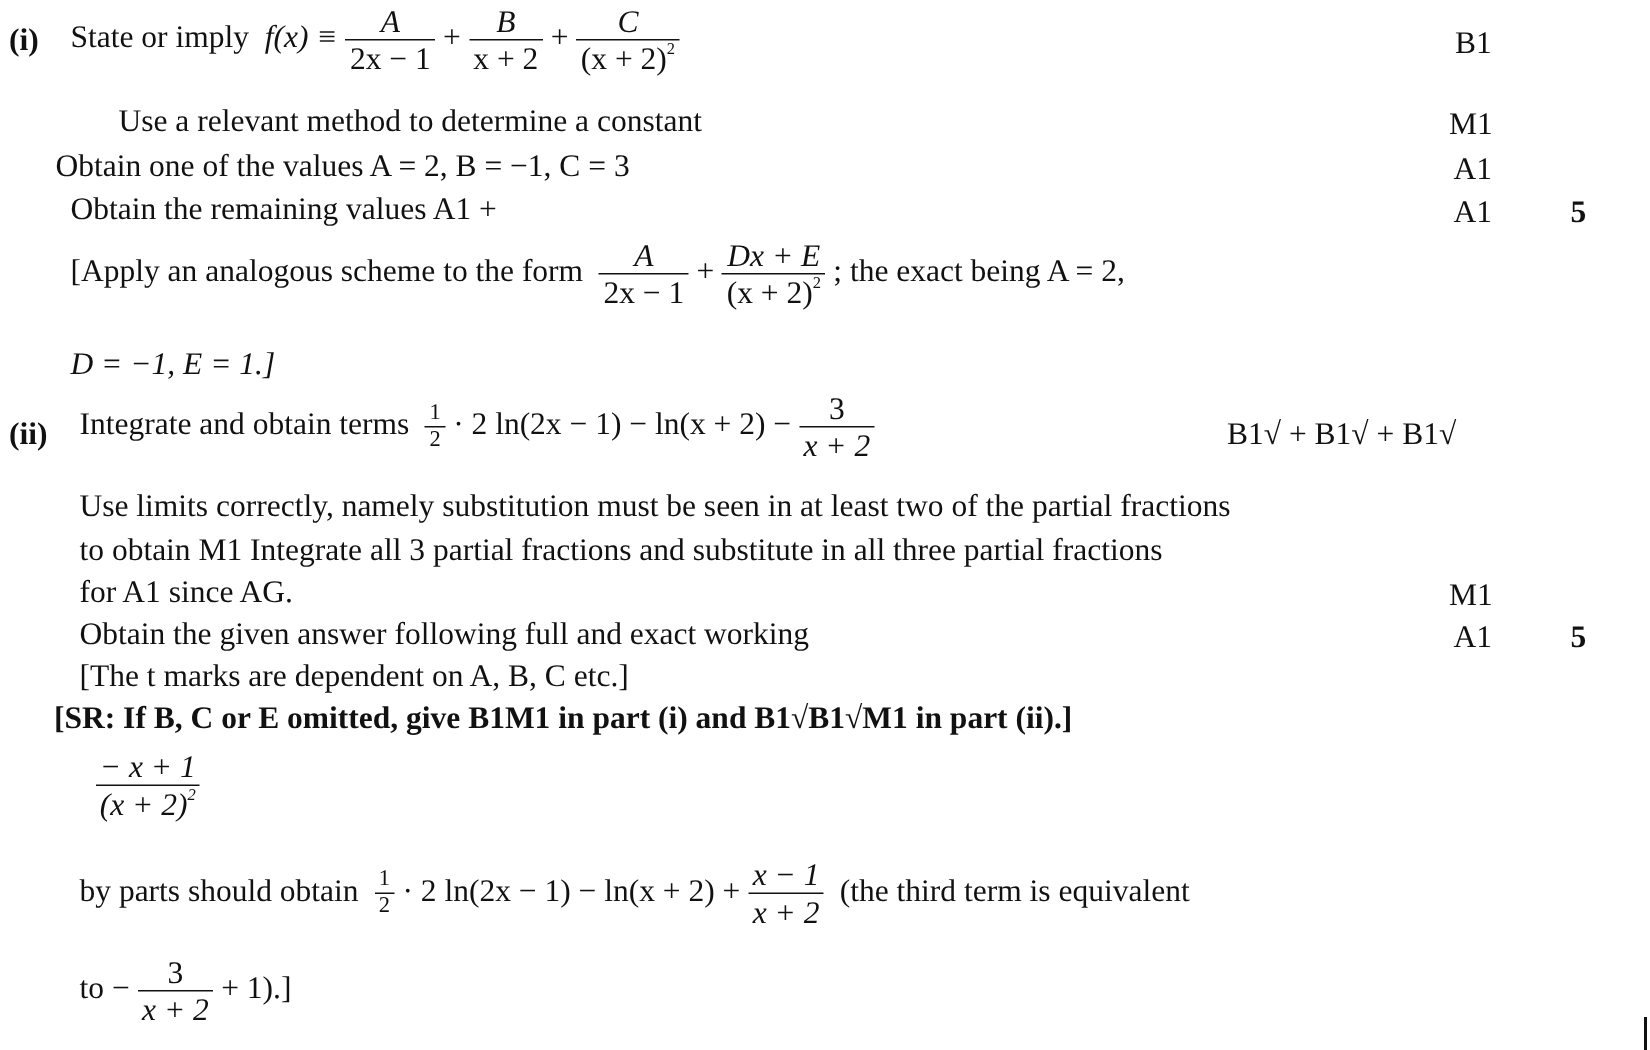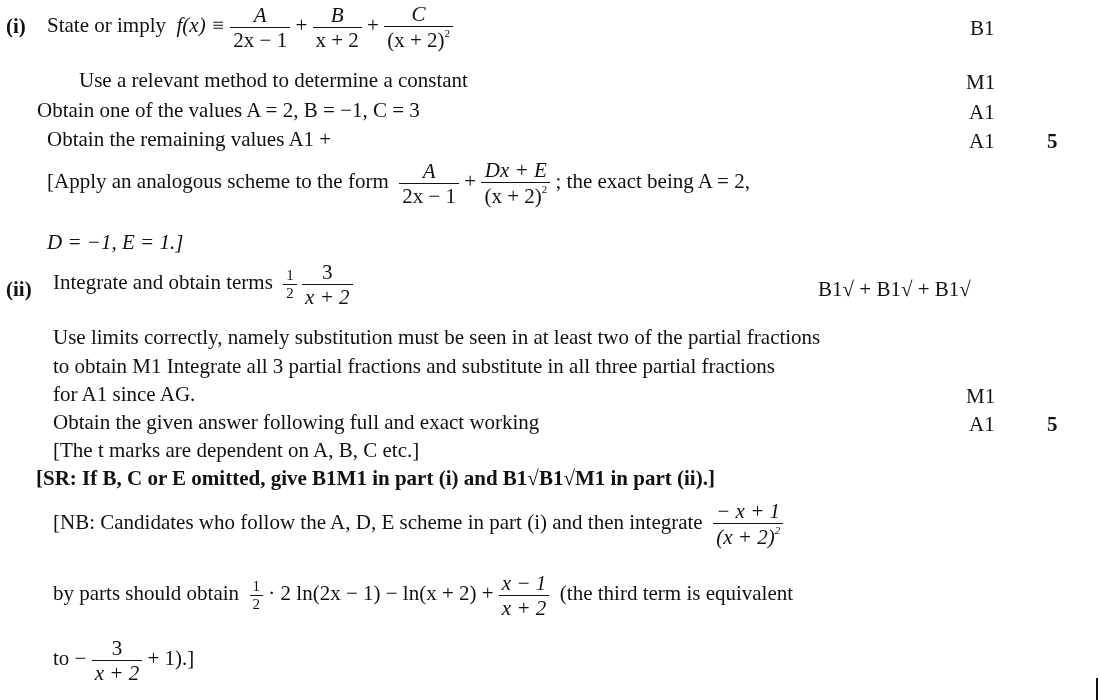--- a/index.html
+++ b/index.html
@@ -44,37 +44,38 @@
 <div class="mark" style="left:970px;top:16px;">B1</div>
 <div class="mark" style="left:966px;top:70px;">M1</div>
 <div class="mark" style="left:969px;top:100px;">A1</div>
 <div class="mark" style="left:969px;top:129px;">A1</div>
 <div class="mark b" style="left:1047px;top:129px;">5</div>
 
 <div class="abs b" style="left:6px;top:279px;">(ii)</div>
 <div class="abs" style="left:53px;top:260px;">
   <span>Integrate and obtain terms</span>&nbsp;
   <span class="frac small"><span class="num">1</span><span class="den">2</span></span>
+  <span>· 2 ln(2x − 1) − ln(x + 2) −</span>
   <span class="frac"><span class="num">3</span><span class="den i">x + 2</span></span>
 </div>
 <div class="abs" style="left:818px;top:279px;">B1√ + B1√ + B1√</div>
 
 <div class="abs" style="left:53px;top:327px;">Use limits correctly, namely substitution must be seen in at least two of the partial fractions</div>
 <div class="abs" style="left:53px;top:356px;">to obtain M1 Integrate all 3 partial fractions and substitute in all three partial fractions</div>
 <div class="abs" style="left:53px;top:384px;">for A1 since AG.</div>
 <div class="abs" style="left:53px;top:412px;">Obtain the given answer following full and exact working</div>
 <div class="abs" style="left:53px;top:440px;">[The t marks are dependent on A, B, C etc.]</div>
 <div class="abs" style="left:36px;top:468px;font-weight:bold;">[SR: If B, C or E omitted, give B1M1 in part (i) and B1√B1√M1 in part (ii).]</div>
 
 <div class="mark" style="left:966px;top:384px;">M1</div>
 <div class="mark" style="left:969px;top:412px;">A1</div>
 <div class="mark b" style="left:1047px;top:412px;">5</div>
 
 <div class="abs" style="left:53px;top:499px;">
-  <span>[NB: Candidates who follow the A, D, E scheme in part (i) and then integrate</span>&nbsp;
+  &nbsp;
   <span class="frac"><span class="num i">− x + 1</span><span class="den i"><span>(x + 2)</span><sup>2</sup></span></span>
 </div>
 <div class="abs" style="left:53px;top:571px;">
   <span>by parts should obtain</span>&nbsp;
   <span class="frac small"><span class="num">1</span><span class="den">2</span></span>
   <span>· 2 ln(2x − 1) − ln(x + 2) +</span>
   <span class="frac"><span class="num i">x − 1</span><span class="den i">x + 2</span></span>
   &nbsp;<span>(the third term is equivalent</span>
 </div>
 <div class="abs" style="left:53px;top:636px;">

